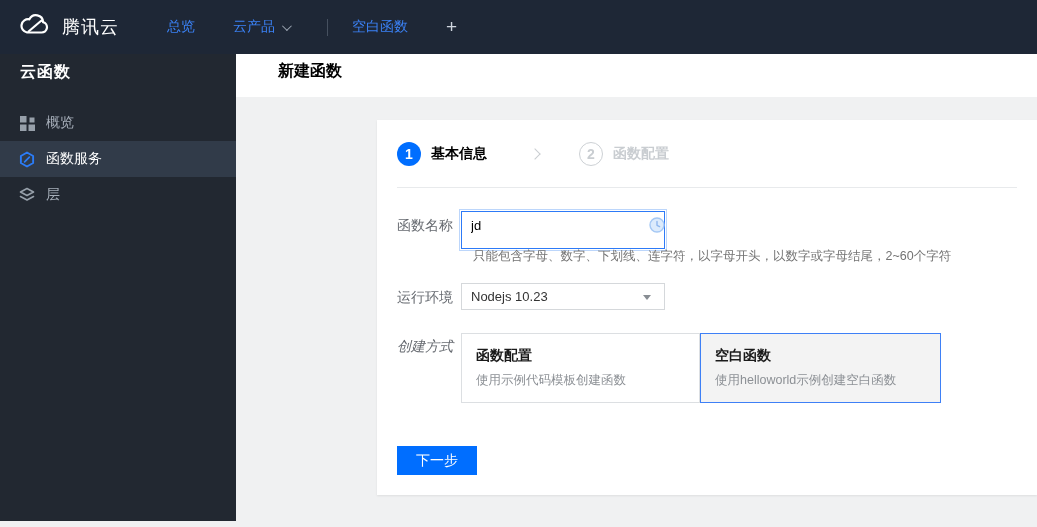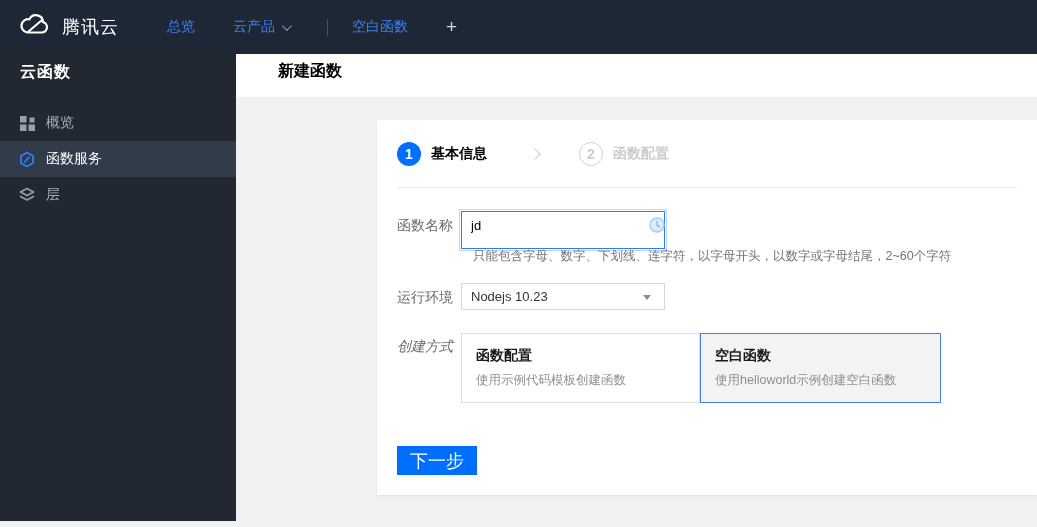--- a/index.html
+++ b/index.html
@@ -55,21 +55,21 @@
   .select-value { font-size:13px; color:#333; margin-left:9px; }
   .select-caret { position:absolute; right:13px; top:11px; width:0; height:0; border-left:4.5px solid transparent; border-right:4.5px solid transparent; border-top:5.5px solid #888d93; }
 
   
   .method-card { position:absolute; top:213px; height:70px; cursor:pointer; }
   .method-card.plain { left:84px; width:239px; background:#ffffff; border:1px solid #dcdfe2; }
   .method-card.selected { left:323px; width:241px; background:#f3f3f3; border:1px solid #3e80f6; }
   .method-title { font-size:14px; font-weight:bold; color:#1a1a1a; margin:13px 0 0 14px; }
   .method-desc { font-size:12.5px; color:#8c9095; margin:7px 0 0 14px; white-space:nowrap; }
 
-  .next-btn { position:absolute; left:20px; top:326px; width:80px; height:29px; background:#006eff; color:#ffffff; font-size:18px; border:none; cursor:pointer; display:flex; align-items:center; justify-content:center; font-family:"Liberation Sans","DejaVu Sans",sans-serif; }
+  .next-btn { position:absolute; left:20px; top:326px; width:80px; height:29px; background:#006eff; color:#ffffff; font-size:14px; border:none; cursor:pointer; display:flex; align-items:center; justify-content:center; font-family:"Liberation Sans","DejaVu Sans",sans-serif; }
 </style>
 </head>
 <body>
 
 <div class="topnav">
   <div class="brand">
     <span>
       <svg width="34" height="24" viewBox="0 0 34 24">
         <path d="M9 19.5 h14.5 a5.3 5.3 0 0 0 1.6 -10.4 A7.2 7.2 0 0 0 11.4 6.3 A6.2 6.2 0 0 0 9 19.5 Z" fill="none" stroke="#ffffff" stroke-width="2.2" stroke-linejoin="round" stroke-linecap="round"></path>
         <line x1="10.5" y1="18.5" x2="23.5" y2="7.5" stroke="#ffffff" stroke-width="2.2" stroke-linecap="round"></line>

